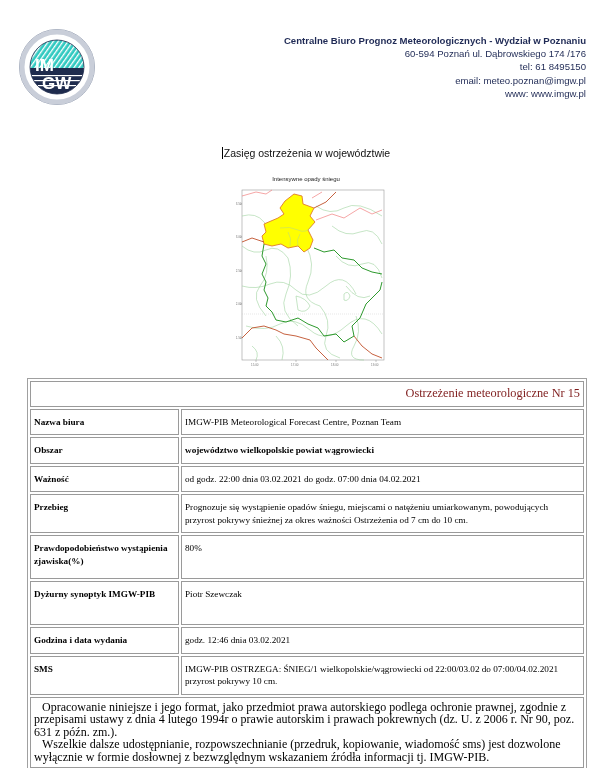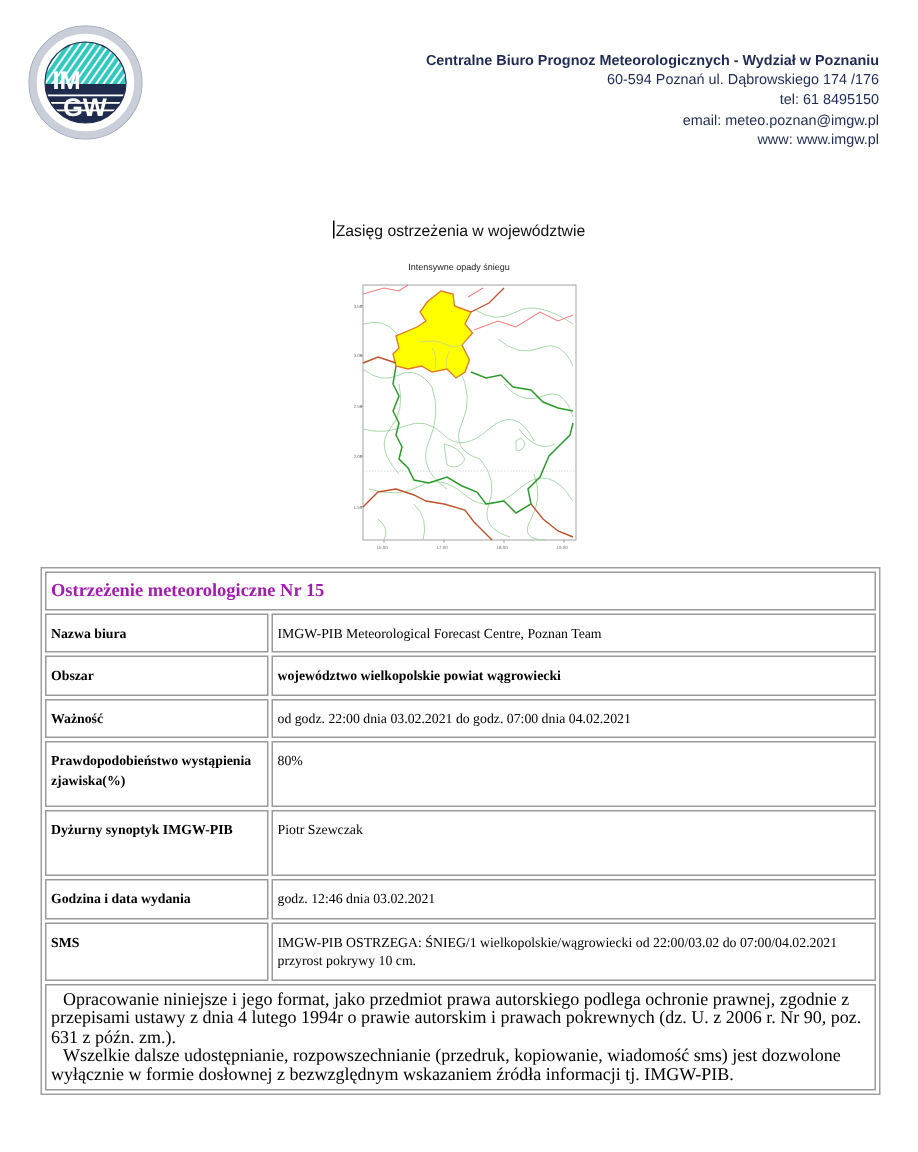--- a/index.html
+++ b/index.html
@@ -1,33 +1,33 @@
 <!DOCTYPE html>
 <html><head>
 <meta charset="utf-8">
 <style>
   html, body { margin: 0; padding: 0; background: #ffffff; }
   body { width: 612px; height: 768px; position: relative; overflow: hidden; font-family: "Liberation Serif", serif; color: #000; }
 
-  .logo { position: absolute; left: 18px; top: 16px; width: 78px; height: 78px; }
+  .logo { position: absolute; left: 18px; top: 28px; width: 78px; height: 78px; }
 
   .header-info { position: absolute; right: 26px; top: 34px; text-align: right; font-family: "Liberation Sans", sans-serif; font-size: 9.6px; line-height: 13.2px; color: #1f2a55; }
   .header-info .bold { font-weight: bold; }
 
   .map-title { position: absolute; left: 0; width: 612px; top: 147px; text-align: center; font-family: "Liberation Sans", sans-serif; font-size: 10.5px; color: #111; }
   .map-title .caret { display: inline-block; width: 1px; height: 12px; background: #000; vertical-align: -2px; margin-right: 1px; }
 
   .map-subtitle { position: absolute; left: 0; width: 612px; top: 176px; text-align: center; font-family: "Liberation Sans", sans-serif; font-size: 6px; color: #222; }
 
   .map { position: absolute; left: 236px; top: 186px; width: 150px; height: 185px; }
 
   .warn-table { position: absolute; left: 27px; top: 378px; width: 560px; border-collapse: separate; border-spacing: 2px; border: 1px solid #a0a0a0; font-size: 9.2px; }
   .warn-table td { border: 1px solid #9a9a9a; padding: 6px 3px; vertical-align: top; line-height: 12.5px; }
   .warn-table td.label { width: 141px; font-weight: bold; }
-  .warn-table .title-cell { text-align: left; color: #a21caf; font-weight: bold; font-size: 12.3px; padding: 5px 3px 6px 3px; }
+  .warn-table .title-cell { text-align: right; color: #7f1d1d; font-weight: normal; font-size: 12.3px; padding: 5px 3px 6px 3px; }
   .warn-table td.footer { font-size: 12px; line-height: 12.6px; padding: 3px 3px 4px 3px; }
   .b { font-weight: bold; }
 </style>
 </head>
 <body>
 
 <div class="logo">
   <svg width="78" height="78" viewBox="0 0 78 78">
     <defs>
       <clipPath id="innerClip">
@@ -149,20 +149,24 @@
   </tr>
   <tr>
     <td class="label">Obszar</td>
     <td class="b">województwo wielkopolskie powiat wągrowiecki</td>
   </tr>
   <tr>
     <td class="label">Ważność</td>
     <td>od godz. 22:00 dnia 03.02.2021 do godz. 07:00 dnia 04.02.2021</td>
   </tr>
   <tr>
+    <td class="label">Przebieg</td>
+    <td>Prognozuje się wystąpienie opadów śniegu, miejscami o natężeniu umiarkowanym, powodujących przyrost pokrywy śnieżnej za okres ważności Ostrzeżenia od 7 cm do 10 cm.</td>
+  </tr>
+  <tr>
     <td class="label" style="height:30px;">Prawdopodobieństwo wystąpienia zjawiska(%)</td>
     <td>80%</td>
   </tr>
   <tr>
     <td class="label" style="height:30px;">Dyżurny synoptyk IMGW-PIB</td>
     <td>Piotr Szewczak</td>
   </tr>
   <tr>
     <td class="label">Godzina i data wydania</td>
     <td>godz. 12:46 dnia 03.02.2021</td>

